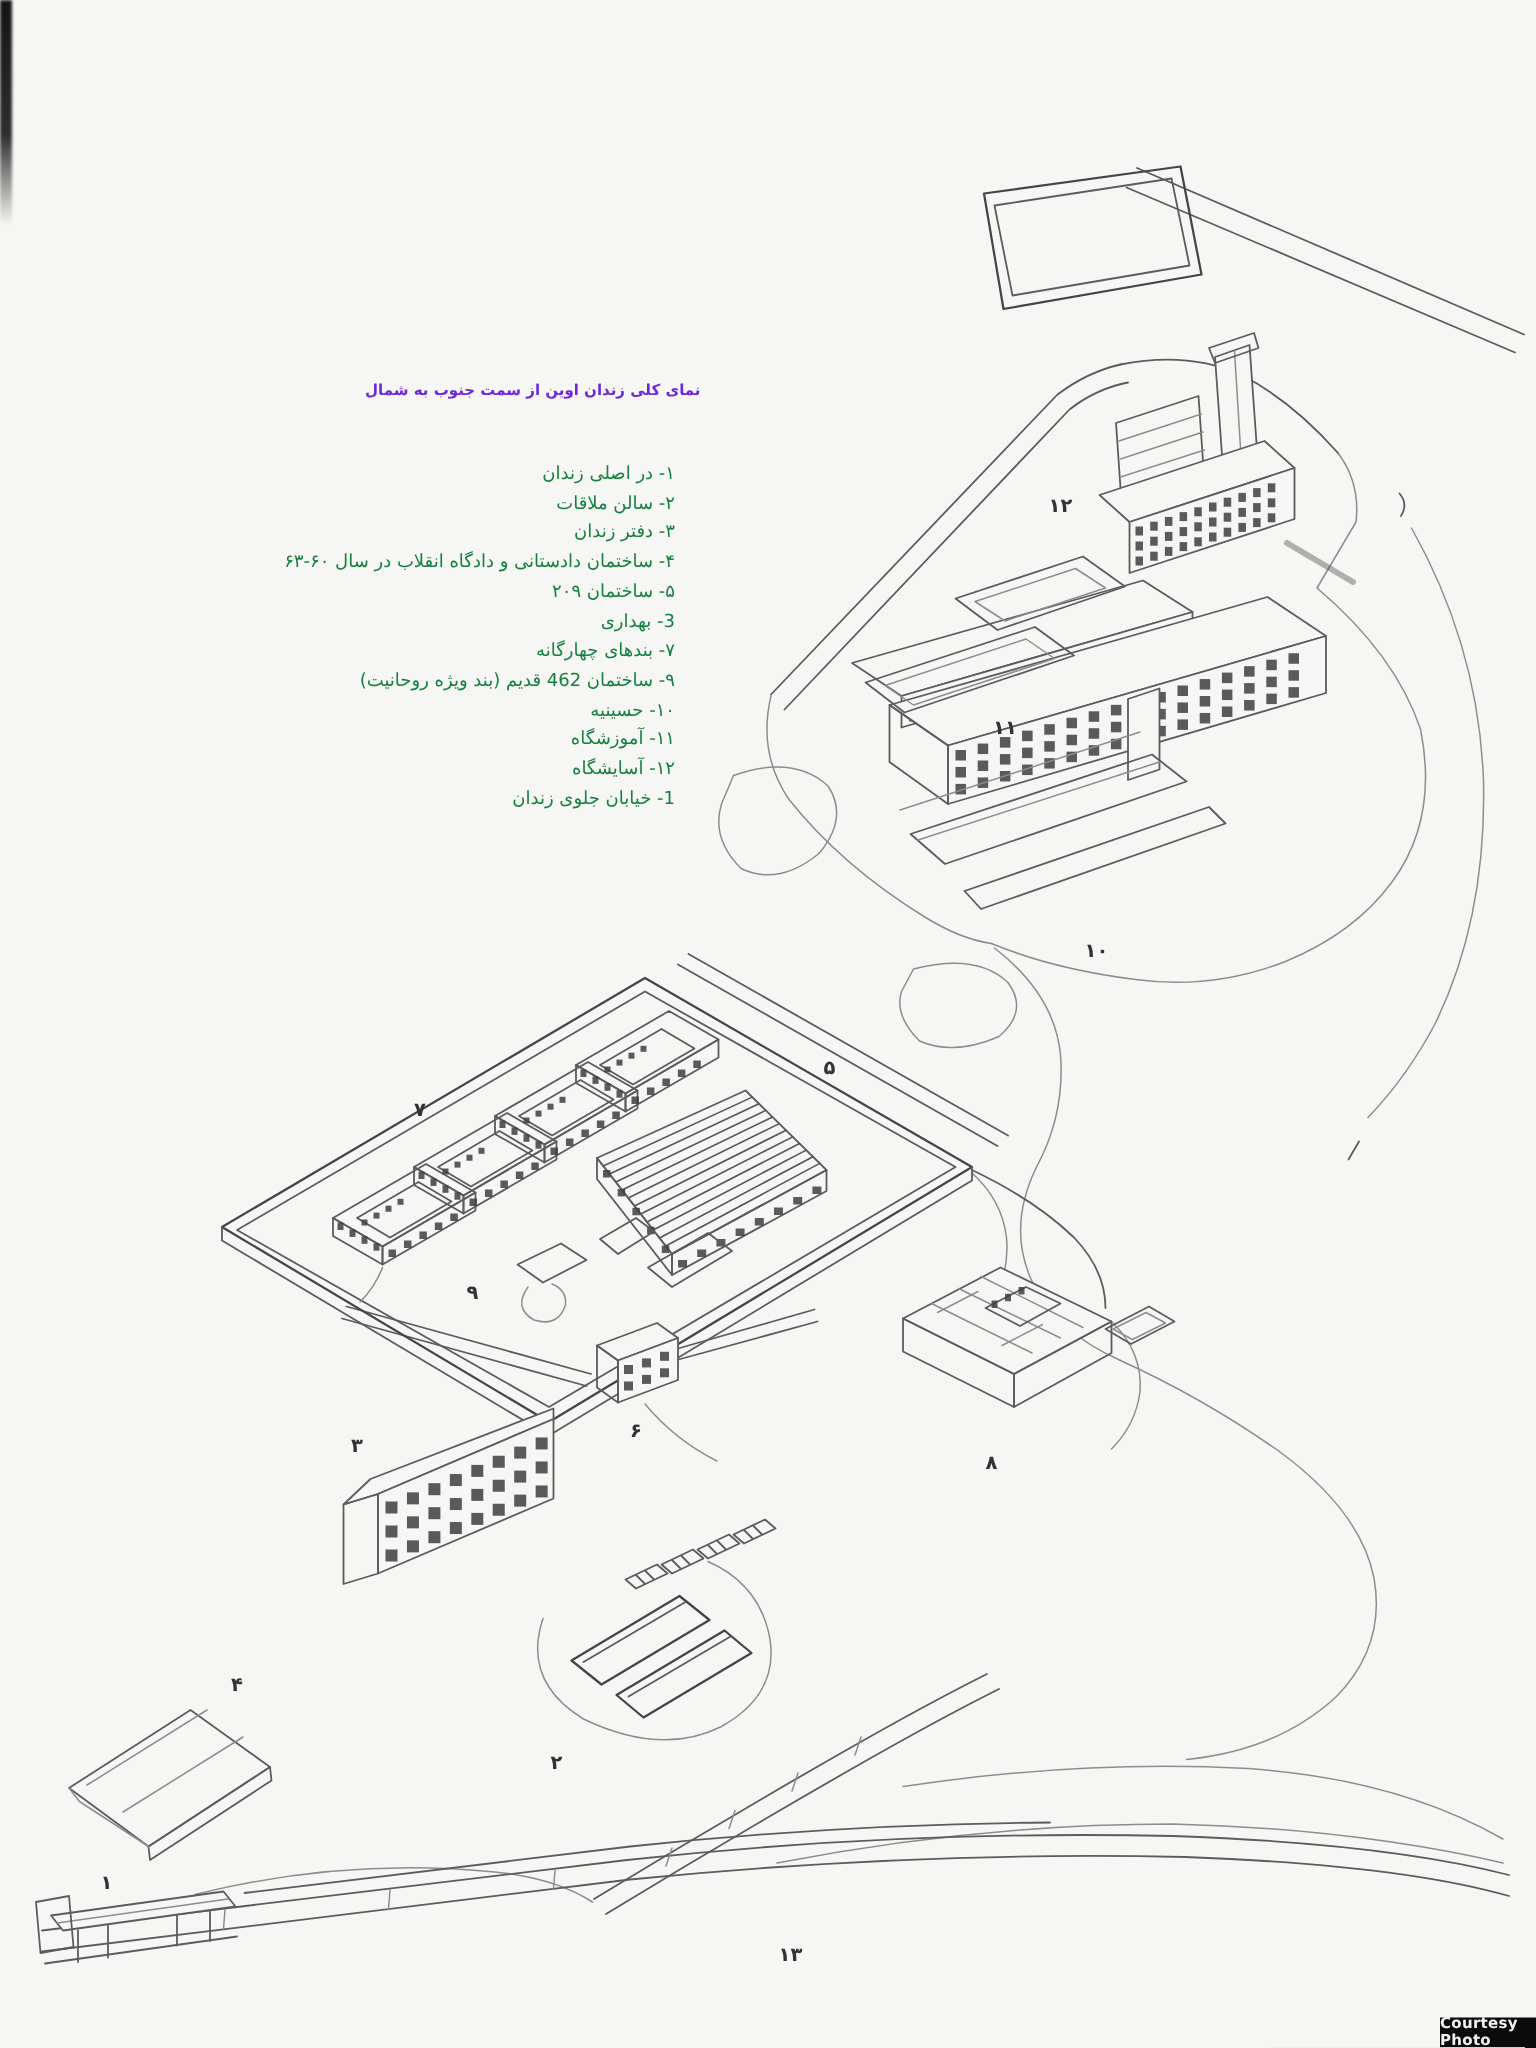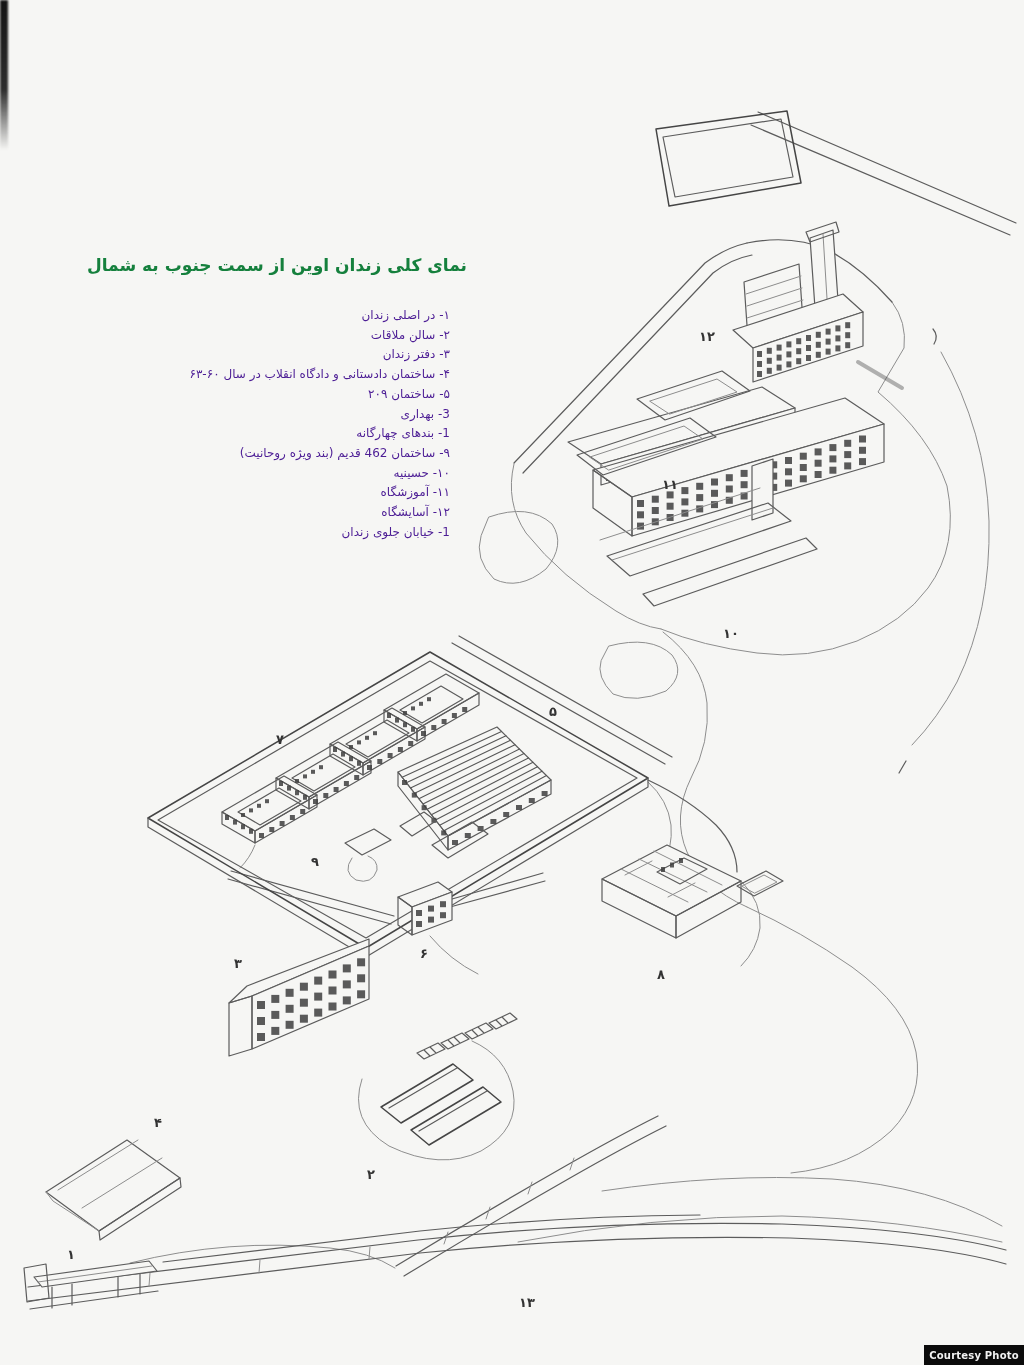--- a/index.html
+++ b/index.html
@@ -2,56 +2,56 @@
 <html><head>
 <meta charset="utf-8">
 <style>
   html,body{margin:0;padding:0;background:#e9e9e9;}
   #page{position:relative;width:1024px;height:1365px;background:#f6f6f4;overflow:hidden;
         font-family:"DejaVu Sans",sans-serif;}
   #scan-edge{position:absolute;left:0;top:0;width:8px;height:150px;
         background:linear-gradient(to bottom,#141414 0%,#2e2e2e 60%,rgba(46,46,46,0) 100%);
         filter:blur(1px);}
   #title{position:absolute;top:255px;right:557px;direction:rtl;text-align:right;
-        font-size:17px;font-weight:bold;color:#15803d;letter-spacing:.2px;
+        font-size:10px;font-weight:bold;color:#6d28d9;letter-spacing:.2px;
         filter:blur(.3px);white-space:nowrap;}
   #legend{position:absolute;top:306px;right:574px;width:440px;direction:rtl;
-        text-align:right;color:#4c1d95;font-size:12px;filter:blur(.3px);}
+        text-align:right;color:#15803d;font-size:12px;filter:blur(.3px);}
   #legend .legend-item{line-height:19.7px;white-space:nowrap;}
   svg#plan{position:absolute;left:0;top:0;filter:blur(.3px);}
   svg#plan path,svg#plan line{fill:none;stroke:#5c5c5c;stroke-width:1.2;
         stroke-linejoin:round;stroke-linecap:round;}
   svg#plan .thin{stroke:#8d8d8d;stroke-width:1;}
   svg#plan .dark{stroke:#454545;stroke-width:1.5;}
   svg#plan .fw{fill:#f6f6f4;}
   svg#plan g[data-grid] rect{fill:#3e3e3e;stroke:none;opacity:.85;}
   svg#plan g[data-ribs] line{stroke:#575757;stroke-width:1.1;}
   svg#plan text.num{font-family:"DejaVu Sans",sans-serif;font-size:13px;font-weight:bold;
         fill:#333;text-anchor:middle;}
-  #courtesy{position:absolute;right:0;bottom:0;width:100px;height:20px;background:#0b0b0b;
+  #courtesy{position:absolute;right:0;bottom:0;width:64px;height:20px;background:#0b0b0b;
         color:#f2f2f2;font-size:10px;font-weight:bold;display:flex;align-items:center;
         justify-content:center;letter-spacing:.2px;}
 </style>
 </head>
 <body>
 
 <div id="page">
 
   <div id="scan-edge"></div>
 
   <div id="title" dir="rtl">نمای کلی زندان اوین از سمت جنوب به شمال</div>
 
   <div id="legend" dir="rtl">
       <div class="legend-item">۱- در اصلی زندان</div>
       <div class="legend-item">۲- سالن ملاقات</div>
       <div class="legend-item">۳- دفتر زندان</div>
       <div class="legend-item">۴- ساختمان دادستانی و دادگاه انقلاب در سال ۶۰-۶۳</div>
       <div class="legend-item">۵- ساختمان ۲۰۹</div>
       <div class="legend-item">3- بهداری</div>
-      <div class="legend-item">1- بندهای چهارگانه</div>
+      <div class="legend-item">۷- بندهای چهارگانه</div>
       <div class="legend-item">۹- ساختمان 462 قدیم (بند ویژه روحانیت)</div>
       <div class="legend-item">۱۰- حسینیه</div>
       <div class="legend-item">۱۱- آموزشگاه</div>
       <div class="legend-item">۱۲- آسایشگاه</div>
       <div class="legend-item">1- خیابان جلوی زندان</div>
     </div>
 
   <svg id="plan" width="1024" height="1365" viewBox="0 0 1024 1365">
 
     <g>

